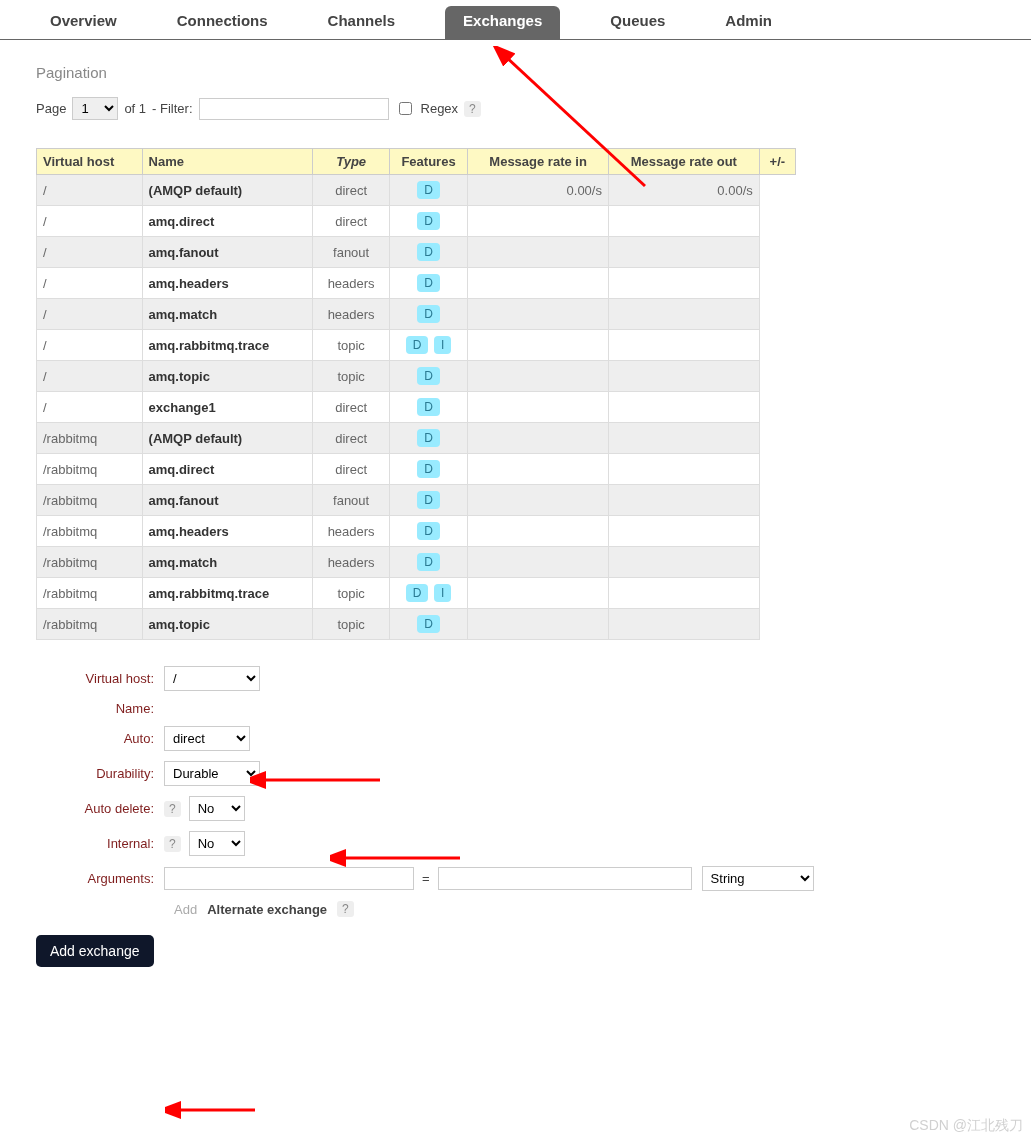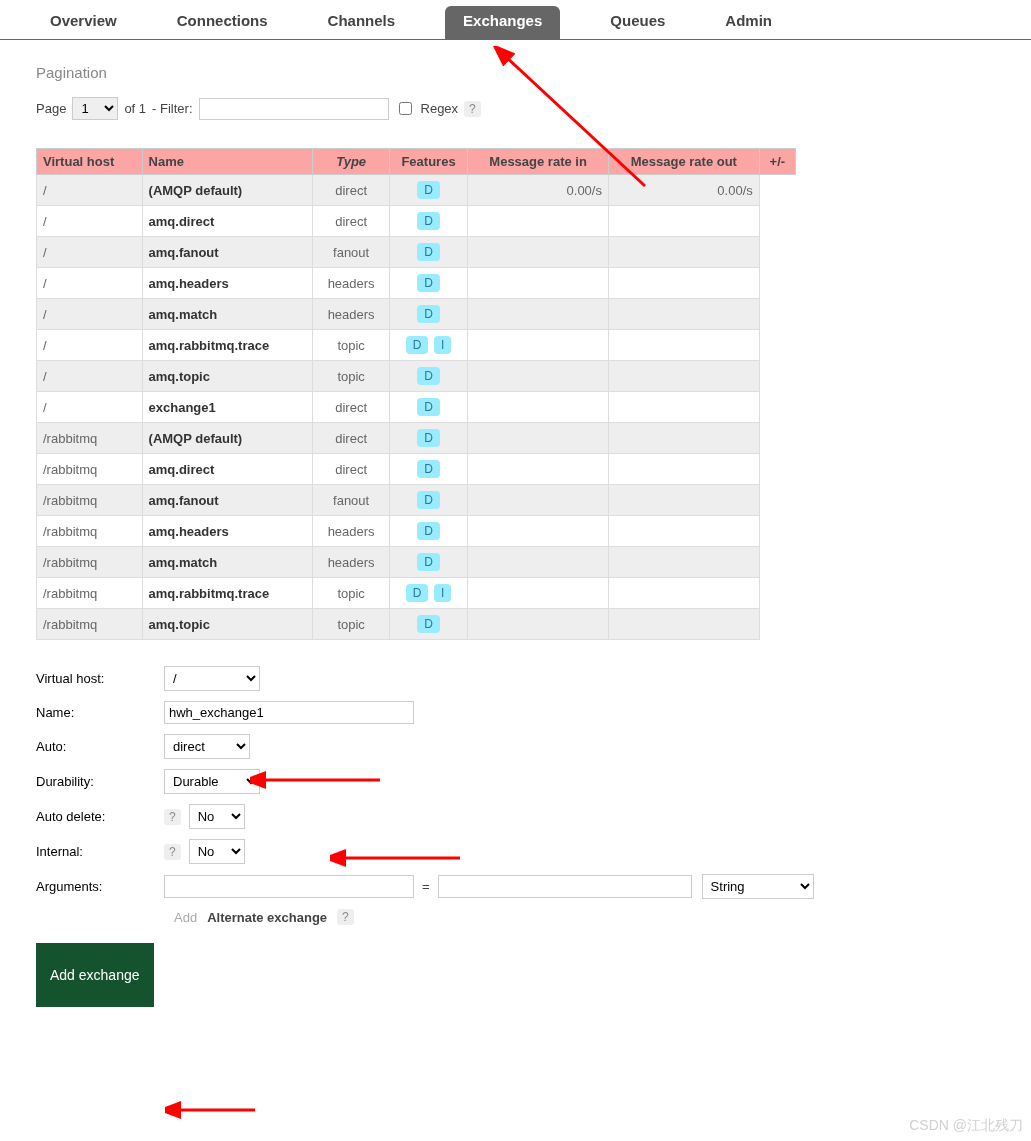--- a/index.html
+++ b/index.html
@@ -62,21 +62,21 @@
     border-radius: 3px;
     font-size: 12px;
     cursor: pointer;
   }
   
   table.list {
     border-collapse: collapse;
     width: 760px;
   }
   table.list th {
-    background: #fca5a5;
+    background: #fef9c3;
     border: 1px solid #ccc;
     padding: 5px 6px;
     text-align: left;
     font-weight: bold;
     font-size: 13px;
   }
   table.list th.center { text-align: center; }
   table.list td {
     border: 1px solid #ddd;
     padding: 6px 6px;
@@ -118,46 +118,46 @@
     border-top: 6px solid #999;
   }
   .form-grid { margin-top: 16px; }
   .form-row {
     display: flex;
     align-items: center;
     margin-bottom: 10px;
   }
   .form-row label {
     width: 128px;
-    text-align: left;
+    text-align: right;
     padding-right: 10px;
-    color: #000000;
+    color: #7f1d1d;
   }
   .form-row select, .form-row input[type="text"] {
     font-size: 13px;
     padding: 3px 4px;
     border: 1px solid #ccc;
     background: #fff;
   }
   .form-row .eq { margin: 0 8px; }
   .args-add {
     margin-left: 138px;
     color: #aaa;
     font-size: 13px;
     display: flex;
     align-items: center;
     gap: 10px;
   }
   .args-add b { color: #444; }
   .submit-btn {
-    background: #14532d;
+    background: #0f172a;
     color: #fff;
     border: none;
-    border-radius: 0;
-    padding: 24px 14px;
+    border-radius: 5px;
+    padding: 8px 14px;
     font-size: 14px;
     cursor: pointer;
     margin-top: 18px;
   }
   
   .arrow { position: absolute; pointer-events: none; }
   .watermark {
     position: absolute;
     right: 8px;
     bottom: 6px;
@@ -336,21 +336,20 @@
 
       <div class="form-grid">
         <div class="form-row">
           <label>Virtual host:</label>
           <select style="width:96px;">
             <option>/</option>
           </select>
         </div>
         <div class="form-row">
           <label>Name:</label>
-          <input type="text" style="width: 250px;" value="hwh_exchange1">
         </div>
         <div class="form-row">
           <label>Auto:</label>
           <select style="width:86px;">
             <option>direct</option>
           </select>
         </div>
         <div class="form-row">
           <label>Durability:</label>
           <select style="width:96px;">

